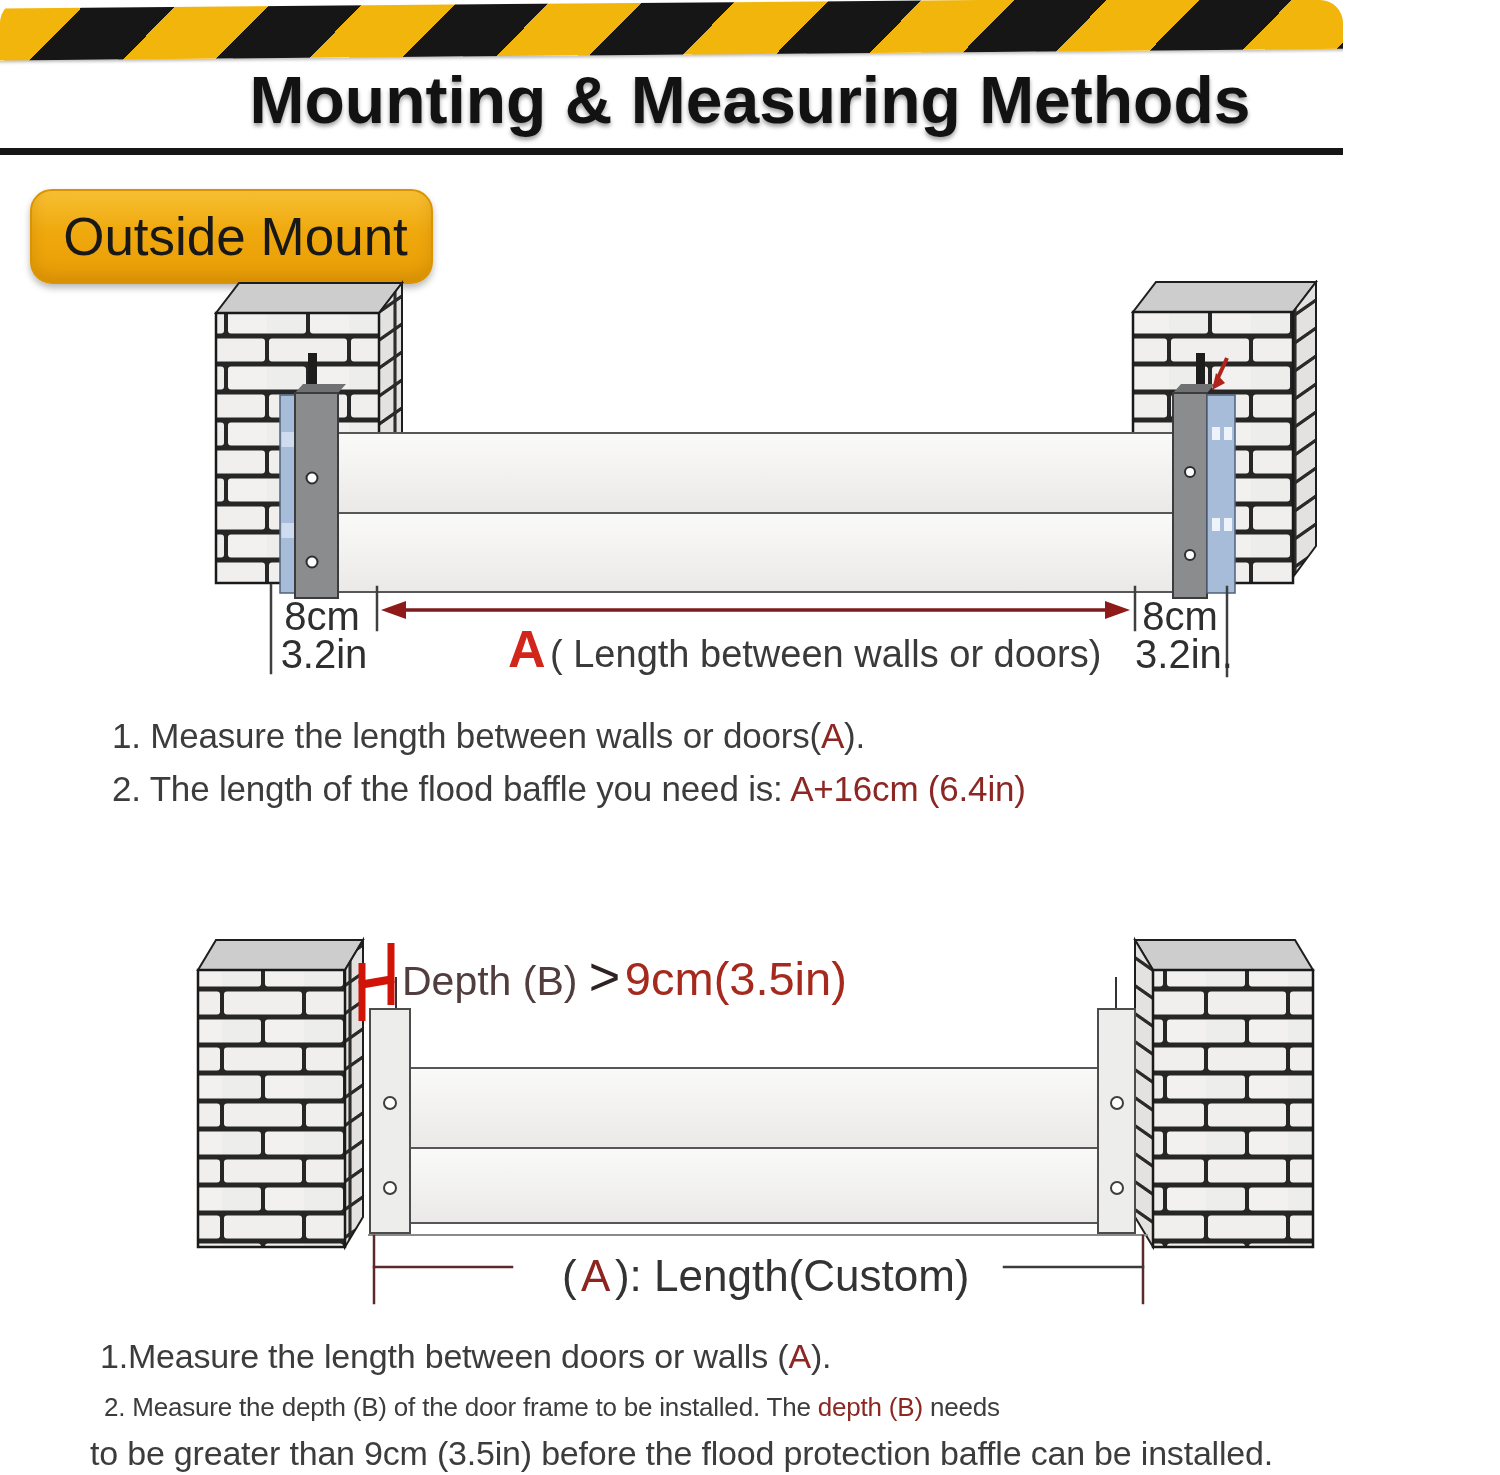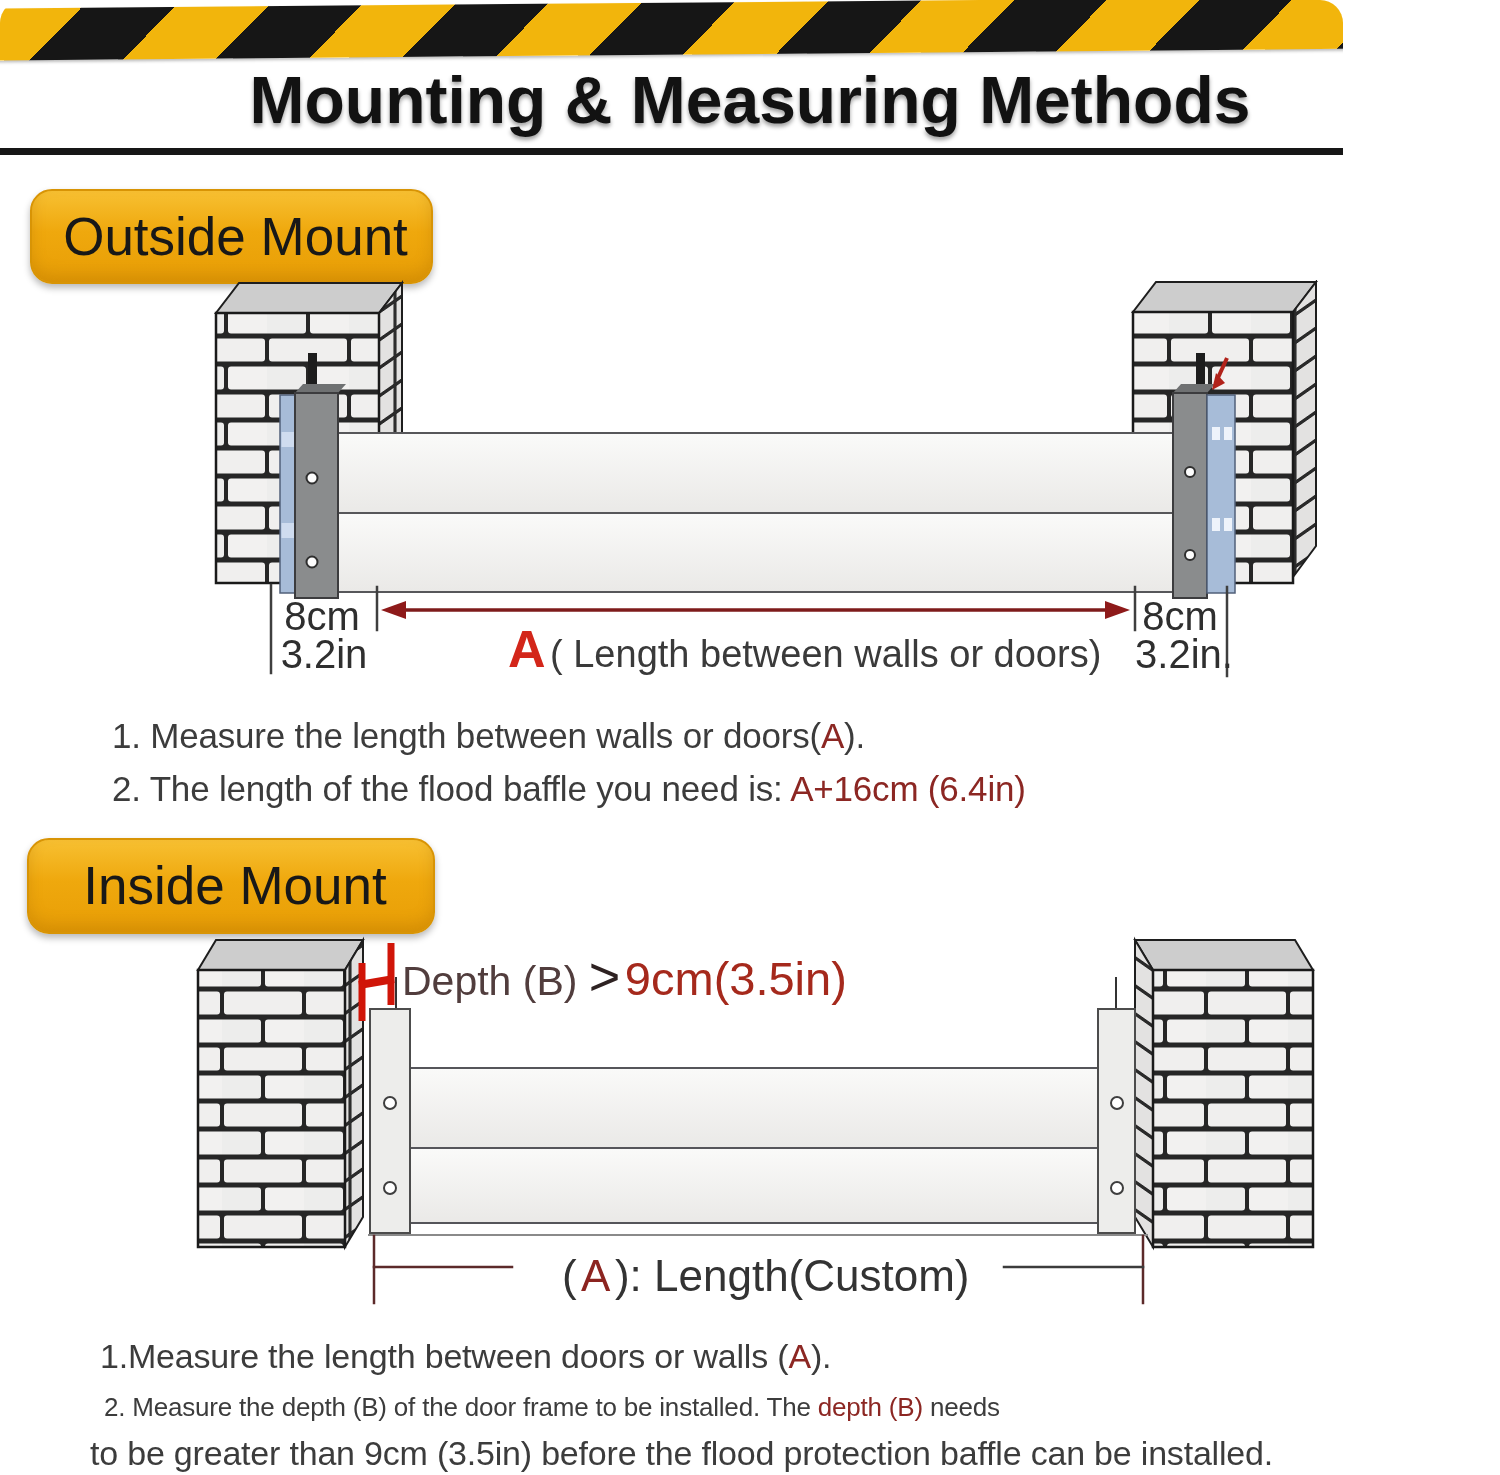--- a/index.html
+++ b/index.html
@@ -40,21 +40,20 @@
 </head>
 <body>
 
 <div id="canvas">
 
   <div class="hazard-band"></div>
   <div class="page-title">Mounting &amp; Measuring Methods</div>
   <div class="title-rule"></div>
 
   <div class="badge outside">Outside Mount</div>
-  <div class="badge inside">Inside Mount</div>
 
   <svg class="diagram outside" width="1160" height="430" viewBox="0 0 1160 430">
     <defs>
       <pattern id="brickA" width="82" height="56" patternUnits="userSpaceOnUse">
         <rect width="82" height="56" fill="#262626"></rect>
         <rect x="2" y="2.5" width="78" height="23" rx="3" fill="#f0efee"></rect>
         <rect x="-39" y="30.5" width="78" height="23" rx="3" fill="#ededec"></rect>
         <rect x="43" y="30.5" width="78" height="23" rx="3" fill="#f2f1f0"></rect>
       </pattern>
       <pattern id="sideA" width="30" height="28" patternUnits="userSpaceOnUse" patternTransform="skewY(-35)">

